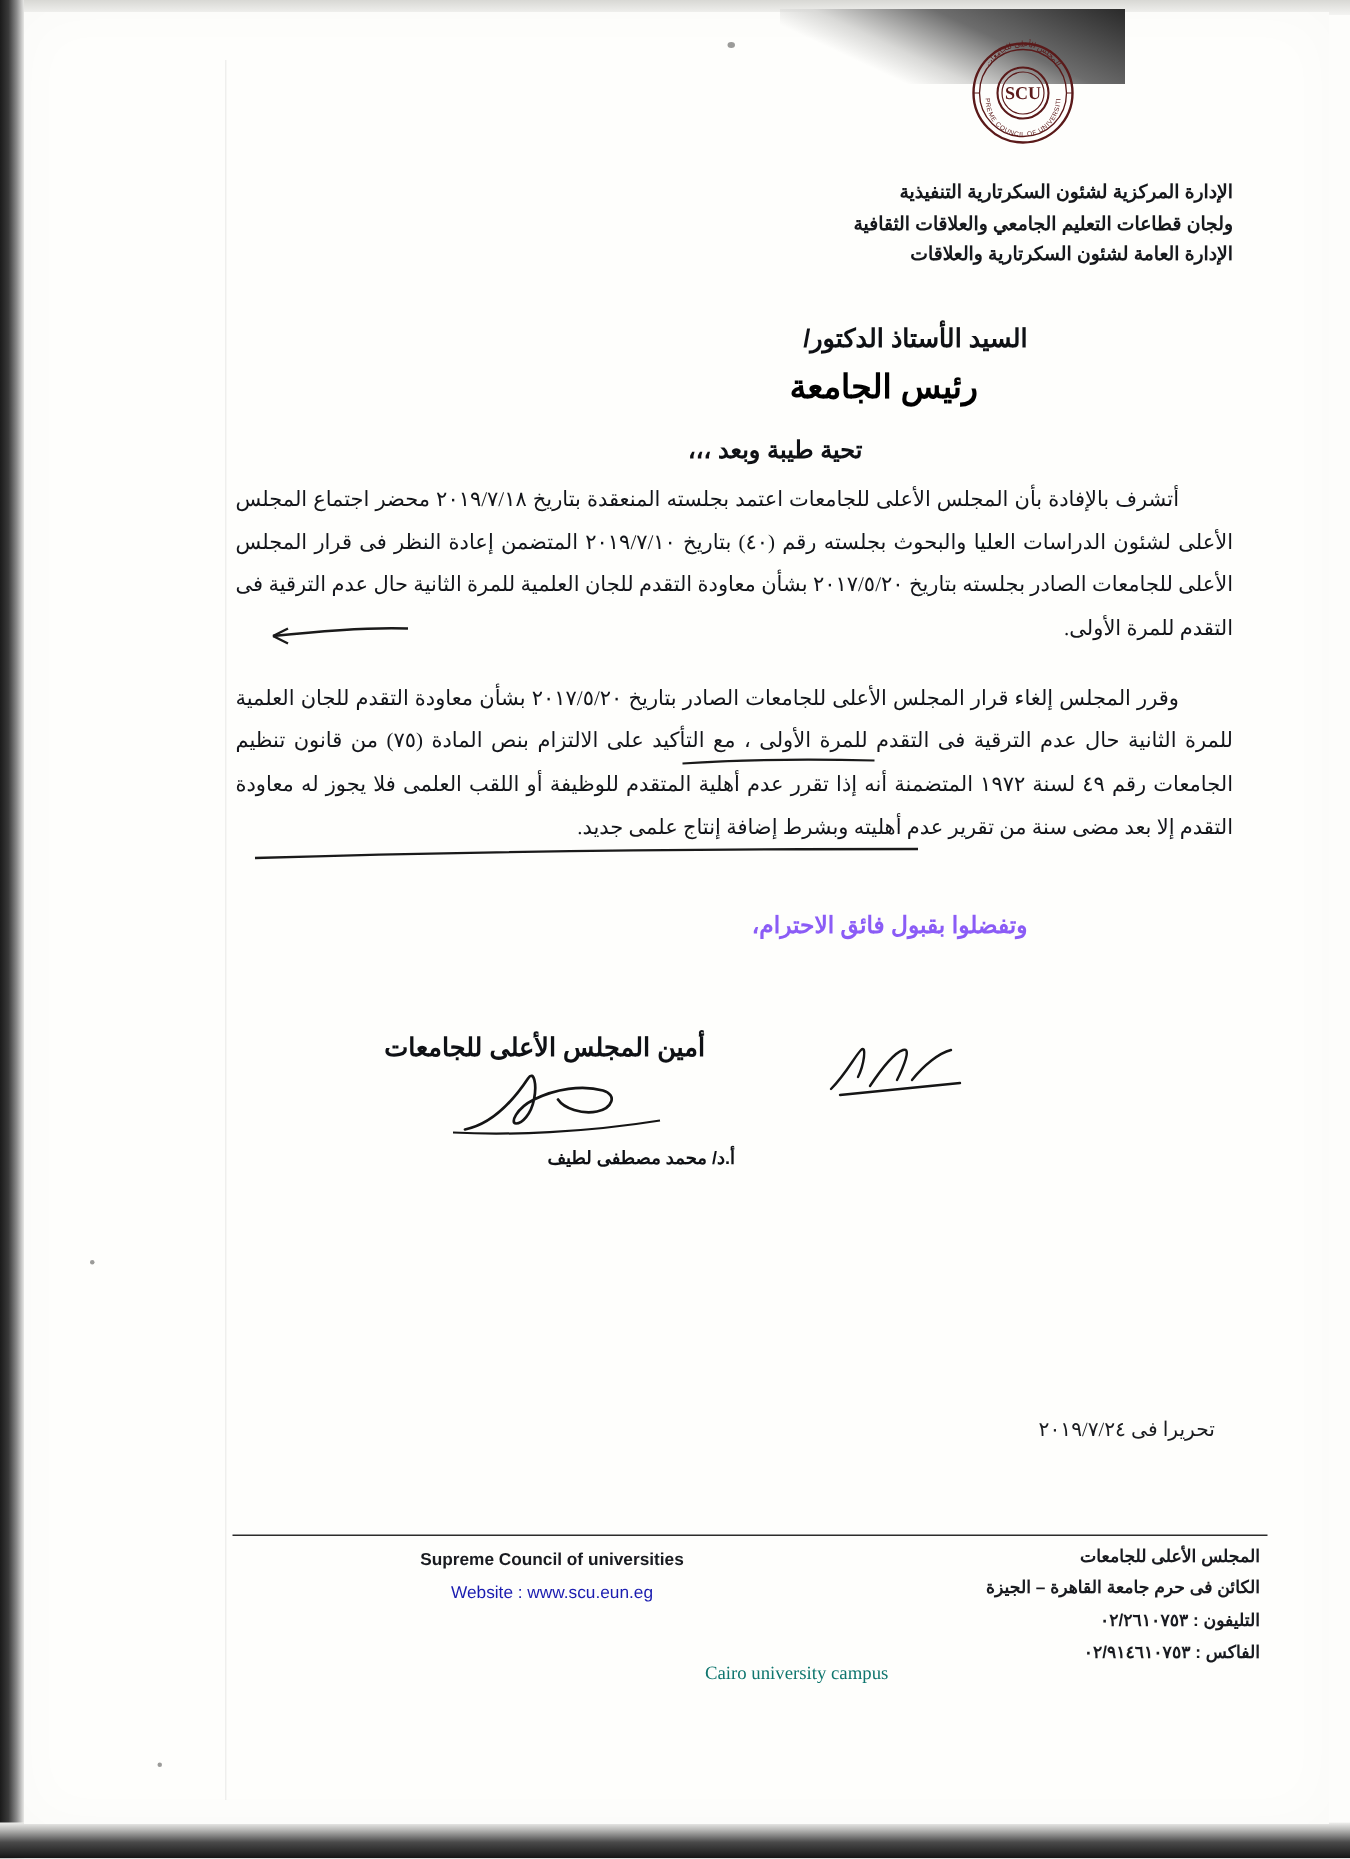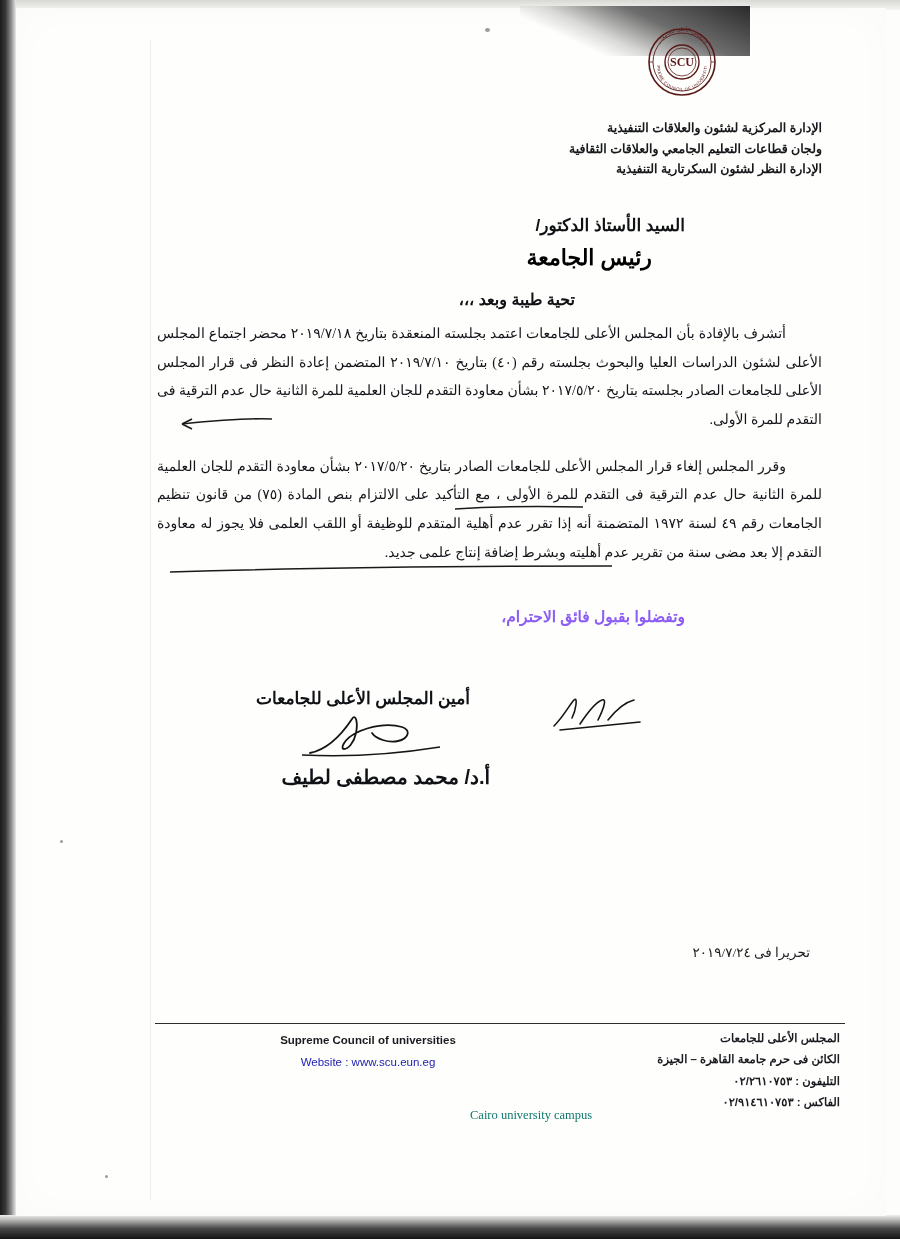--- a/index.html
+++ b/index.html
@@ -153,21 +153,21 @@
     font-weight: bold;
     font-size: 17px;
     color: #0f1115;
   }
   .sig-name {
     position: absolute;
     right: 410px;
     top: 765px;
     direction: rtl;
     font-weight: bold;
-    font-size: 20px;
+    font-size: 12px;
     color: #0f1115;
   }
   .sig-scribble {
     position: absolute;
     right: 440px;
     top: 705px;
     width: 160px;
     height: 60px;
   }
   .sig-scribble2 {
@@ -278,23 +278,23 @@
         <text x="0" y="4" text-anchor="middle" font-family="'Liberation Serif',serif" font-size="12" font-weight="bold" fill="#5b1a1a">SCU</text>
         <g stroke="#5b1a1a" stroke-width="0.8">
           <line x1="-33" y1="0" x2="-29" y2="0"></line>
           <line x1="29" y1="0" x2="33" y2="0"></line>
         </g>
       </g>
     </svg>
   </div>
 
   <div class="header-block">
-    <div>الإدارة المركزية لشئون والعلاقات التنفيذية</div>
+    <div>الإدارة المركزية لشئون السكرتارية التنفيذية</div>
     <div>ولجان قطاعات التعليم الجامعي والعلاقات الثقافية</div>
-    <div>الإدارة النظر لشئون السكرتارية التنفيذية</div>
+    <div>الإدارة العامة لشئون السكرتارية والعلاقات</div>
   </div>
 
   <div class="salutation">السيد الأستاذ الدكتور/</div>
   <div class="salutation2">رئيس الجامعة</div>
   <div class="greeting">تحية طيبة وبعد ،،،</div>
 
   <div class="body-wrap">
     <p class="para">أتشرف بالإفادة بأن المجلس الأعلى للجامعات اعتمد بجلسته المنعقدة بتاريخ ٢٠١٩/٧/١٨ محضر اجتماع المجلس الأعلى لشئون الدراسات العليا والبحوث بجلسته رقم (٤٠) بتاريخ ٢٠١٩/٧/١٠ المتضمن إعادة النظر فى قرار المجلس الأعلى للجامعات الصادر بجلسته بتاريخ ٢٠١٧/٥/٢٠ بشأن معاودة التقدم للجان العلمية للمرة الثانية حال عدم الترقية فى التقدم للمرة الأولى.</p>
     <p class="para">وقرر المجلس إلغاء قرار المجلس الأعلى للجامعات الصادر بتاريخ ٢٠١٧/٥/٢٠ بشأن معاودة التقدم للجان العلمية للمرة الثانية حال عدم الترقية فى التقدم للمرة الأولى ، مع التأكيد على الالتزام بنص المادة (٧٥) من قانون تنظيم الجامعات رقم ٤٩ لسنة ١٩٧٢ المتضمنة أنه إذا تقرر عدم أهلية المتقدم للوظيفة أو اللقب العلمى فلا يجوز له معاودة التقدم إلا بعد مضى سنة من تقرير عدم أهليته وبشرط إضافة إنتاج علمى جديد.</p>
   </div>

